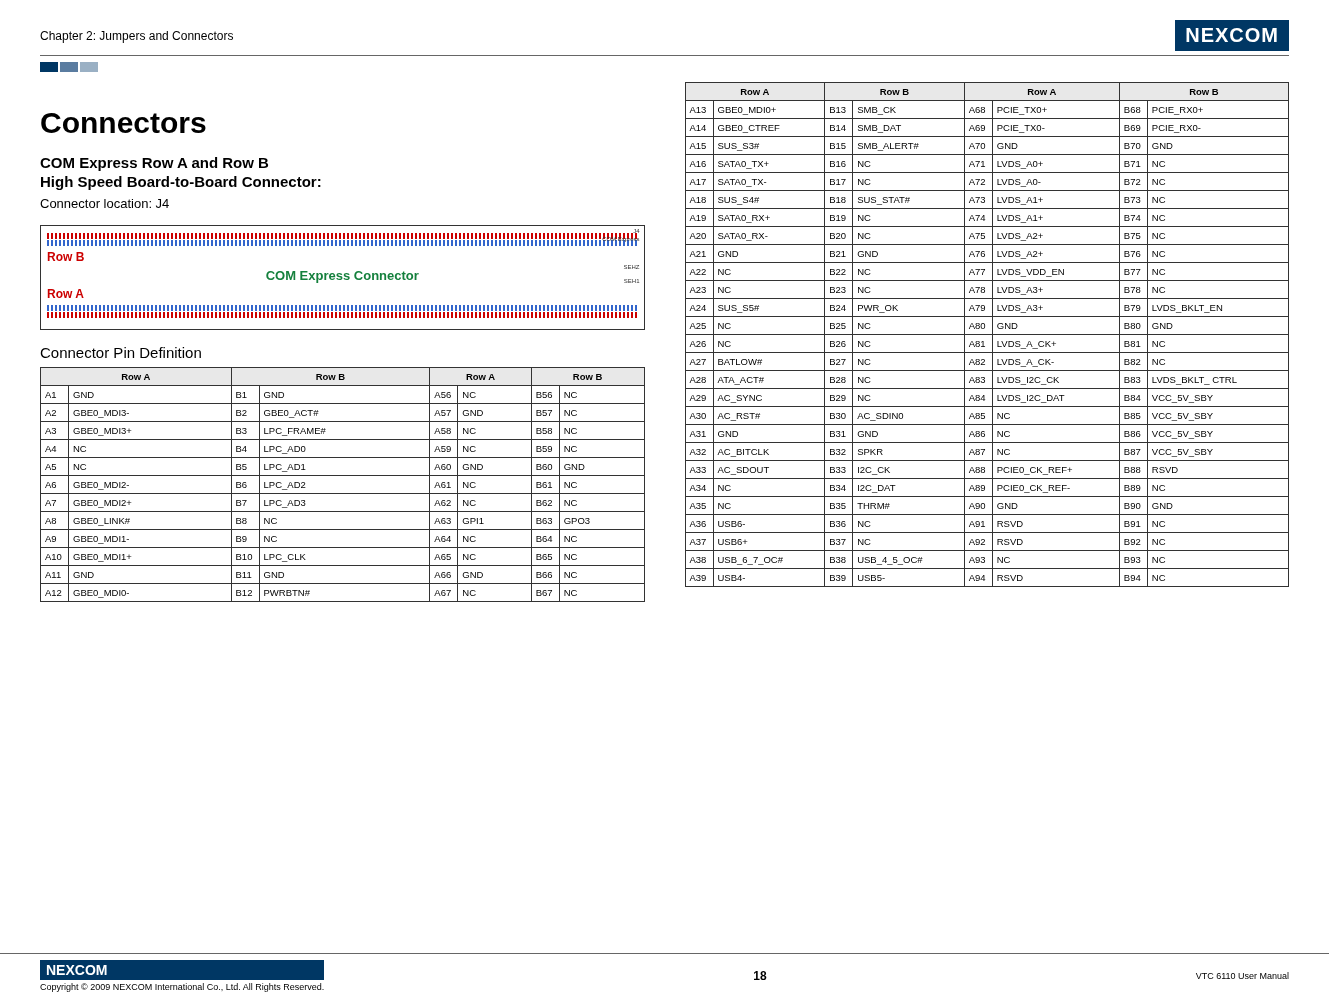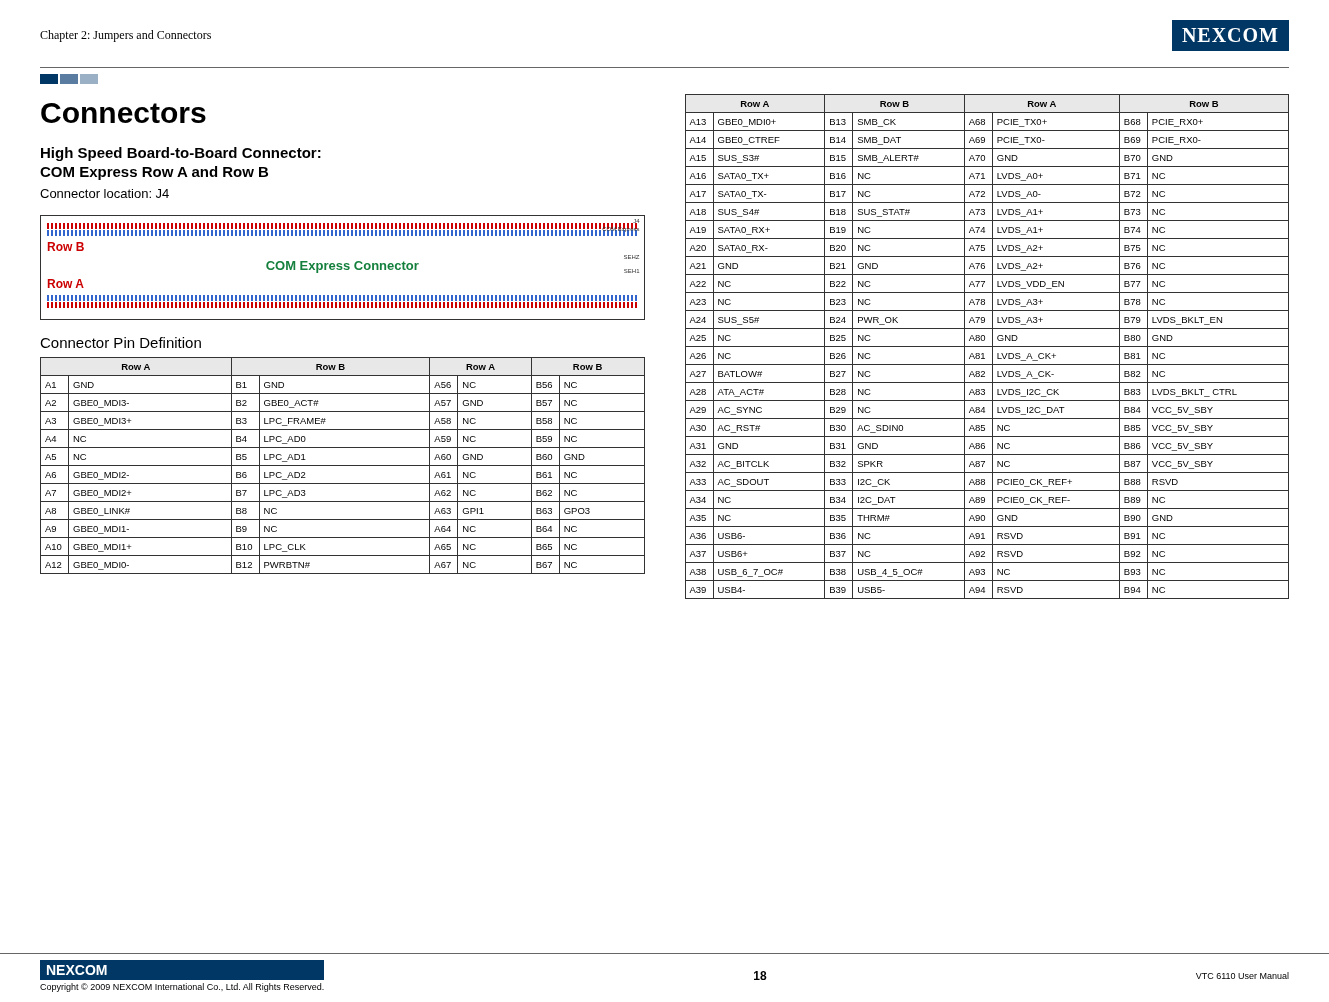--- a/index.html
+++ b/index.html
@@ -1,25 +1,25 @@
 <!DOCTYPE html>
 <html><head>
 <meta charset="utf-8">
 <style>
   * { box-sizing: border-box; margin: 0; padding: 0; }
   body { font-family: Arial, Helvetica, sans-serif; font-size: 11px; color: #000; width: 1329px; height: 1002px; position: relative; background: #fff; }
   .page { padding: 20px 40px 0 40px; display: flex; flex-direction: column; height: 940px; }
-  .header-bar { display: flex; justify-content: space-between; align-items: center; border-bottom: 1px solid #666; padding-bottom: 16px; margin-bottom: 6px; font-family: Liberation Serif, serif; }
+  .header-bar { display: flex; justify-content: space-between; align-items: center; border-bottom: 1px solid #666; padding-bottom: 4px; margin-bottom: 6px; }
   .chapter { font-size: 12px; }
   .logo-top { font-weight: bold; font-size: 20px; background: #003764; color: #fff; padding: 4px 10px; letter-spacing: 1px; }
   .sub-bar { display:flex; gap:2px; margin-bottom:10px;}
   .sub-bar div{width:18px;height:10px;}
   .content { display: flex; gap: 40px; flex: 1; }
   .col { flex: 1; }
-  h1 { font-size: 30px; font-weight: bold; margin: 2px 0 14px 0; }
+  h1 { font-size: 30px; font-weight: bold; margin: 24px 0 14px 0; }
   h2 { font-size: 15px; font-weight: bold; margin-bottom: 2px; }
   .sub { font-size: 13px; margin: 6px 0 2px 0; }
   .diagram { border: 1px solid #333; margin: 14px 0; padding: 6px 6px 10px 6px; position: relative; }
   .pin-strip { height: 6px; background: repeating-linear-gradient(90deg,#c00 0 2px,#fff 2px 4px); margin:1px 0;}
   .pin-strip.b { background: repeating-linear-gradient(90deg,#36c 0 2px,#fff 2px 4px); }
   .row-lbl { color: #c00; font-weight: bold; font-size: 12px; margin: 4px 0; }
   .conn-lbl { color: #15803d; font-weight: bold; text-align: center; font-size: 13px; margin: 4px 0; }
   .defn { font-weight: normal; font-size: 15px; margin: 10px 0 6px 0; }
   table { border-collapse: collapse; width: 100%; font-size: 9.5px; }
   th, td { border: 1px solid #333; padding: 3px 4px; text-align: left; }
@@ -40,22 +40,22 @@
   </div>
   <div class="sub-bar">
     <div style="background:#003764"></div>
       <div style="background:#5a7ca0"></div>
       <div style="background:#9ab0c4"></div>
   </div>
 
   <div class="content">
     <div class="col">
       <h1>Connectors</h1>
+      <h2>COM Express Row A and Row B</h2>
       <h2>High Speed Board-to-Board Connector:</h2>
-      <h2>COM Express Row A and Row B</h2>
       <div class="sub">Connector location: J4</div>
 
       <div class="diagram">
         <span class="tiny-label" style="top:2px">J4</span>
         <span class="tiny-label" style="top:10px">COM Express</span>
         <div class="pin-strip"></div>
         <div class="pin-strip b"></div>
         <div class="row-lbl">Row B</div>
         <span class="tiny-label" style="top:38px">SEHZ</span>
         <div class="conn-lbl">COM Express Connector</div>
@@ -171,20 +171,30 @@
               <td class="pincol">A10</td>
               <td>GBE0_MDI1+</td>
               <td class="pincol">B10</td>
               <td>LPC_CLK</td>
               <td class="pincol">A65</td>
               <td>NC</td>
               <td class="pincol">B65</td>
               <td>NC</td>
             </tr>
             <tr>
+              <td class="pincol">A11</td>
+              <td>GND</td>
+              <td class="pincol">B11</td>
+              <td>GND</td>
+              <td class="pincol">A66</td>
+              <td>GND</td>
+              <td class="pincol">B66</td>
+              <td>NC</td>
+            </tr>
+            <tr>
               <td class="pincol">A12</td>
               <td>GBE0_MDI0-</td>
               <td class="pincol">B12</td>
               <td>PWRBTN#</td>
               <td class="pincol">A67</td>
               <td>NC</td>
               <td class="pincol">B67</td>
               <td>NC</td>
             </tr>
           </tbody>

